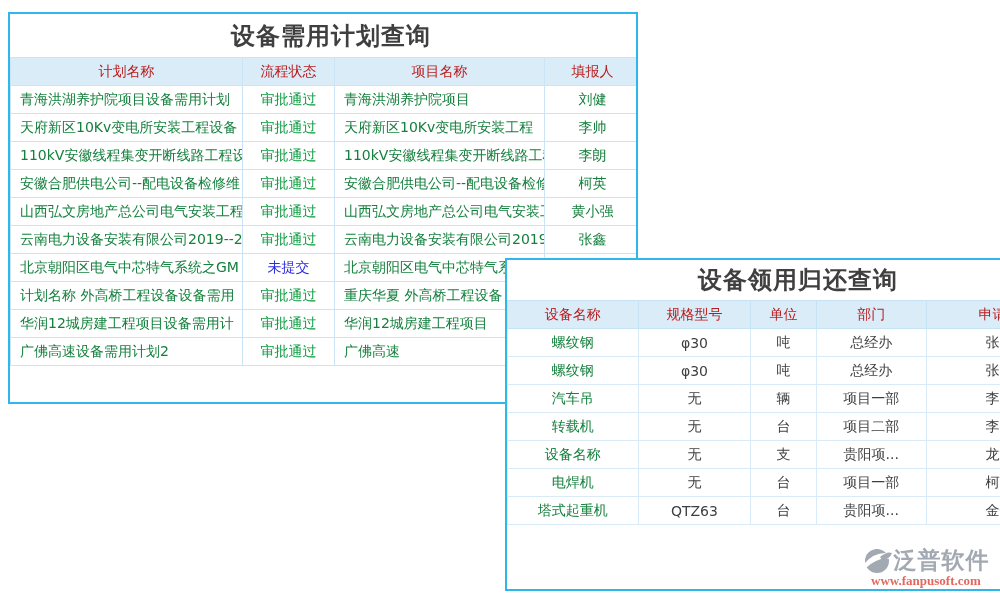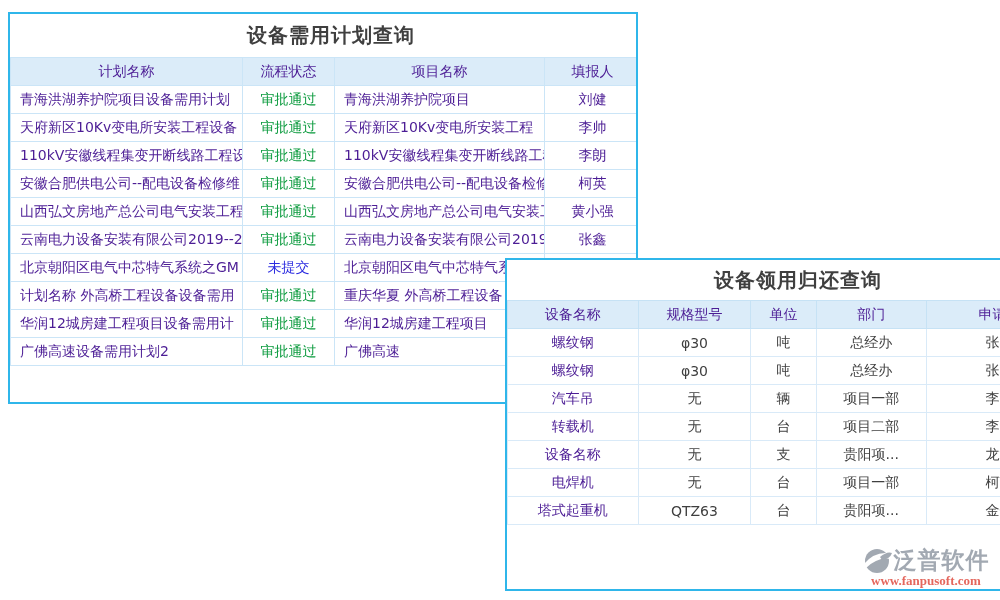--- a/index.html
+++ b/index.html
@@ -13,40 +13,40 @@
   .window {
     position: absolute;
     background: #ffffff;
     border: 2px solid #2FB6EA;
     overflow: hidden;
   }
   .win1 { left: 8px;   top: 12px;  width: 630px; height: 392px; z-index: 1; }
   .win2 { left: 505px; top: 258px; width: 570px; height: 333px; z-index: 2; }
   .win-title {
     display: flex; align-items: center; justify-content: center;
-    font-size: 20px; font-weight: bold; color: #3F3F3F;
+    font-size: 24px; font-weight: bold; color: #3F3F3F;
     letter-spacing: 1px;
     padding-left: 16px;
   }
   .win1 .win-title { height: 43px; }
   .win2 .win-title { height: 40px; }
   table { width: 100%; border-collapse: collapse; table-layout: fixed; }
   th {
-    background: #DBECF9; color: #4c1d95;
+    background: #DBECF9; color: #b91c1c;
     font-weight: normal; font-size: 14px; height: 28px;
     border: 1px solid #C6E2F5;
     white-space: nowrap; overflow: hidden;
   }
   td {
     font-size: 14px; height: 28px; text-align: center;
     border: 1px solid #D9EAF8; color: #3F3F3F;
     white-space: nowrap; overflow: hidden; padding: 0 4px;
   }
   .win1 td, .win1 th { border-color: #CBE5F7; }
-  .link { color: #4c1d95; margin-left: 29px; }
+  .link { color: #15803d; margin-left: 29px; }
   .left { text-align: left; padding-left: 9px; }
   .st-approved { color: #0C9B3F; }
   .st-unsubmitted { color: #2B2BE0; }
   .watermark {
     position: absolute; left: 858px; top: 545px; width: 136px;
     z-index: 3; opacity: 0.9; text-align: center; pointer-events: none;
   }
   .wm-top { display: flex; align-items: center; justify-content: center; gap: 1px; }
   .wm-brand {
     font-size: 23px; font-weight: bold; color: #99A0AA; letter-spacing: 1px;

